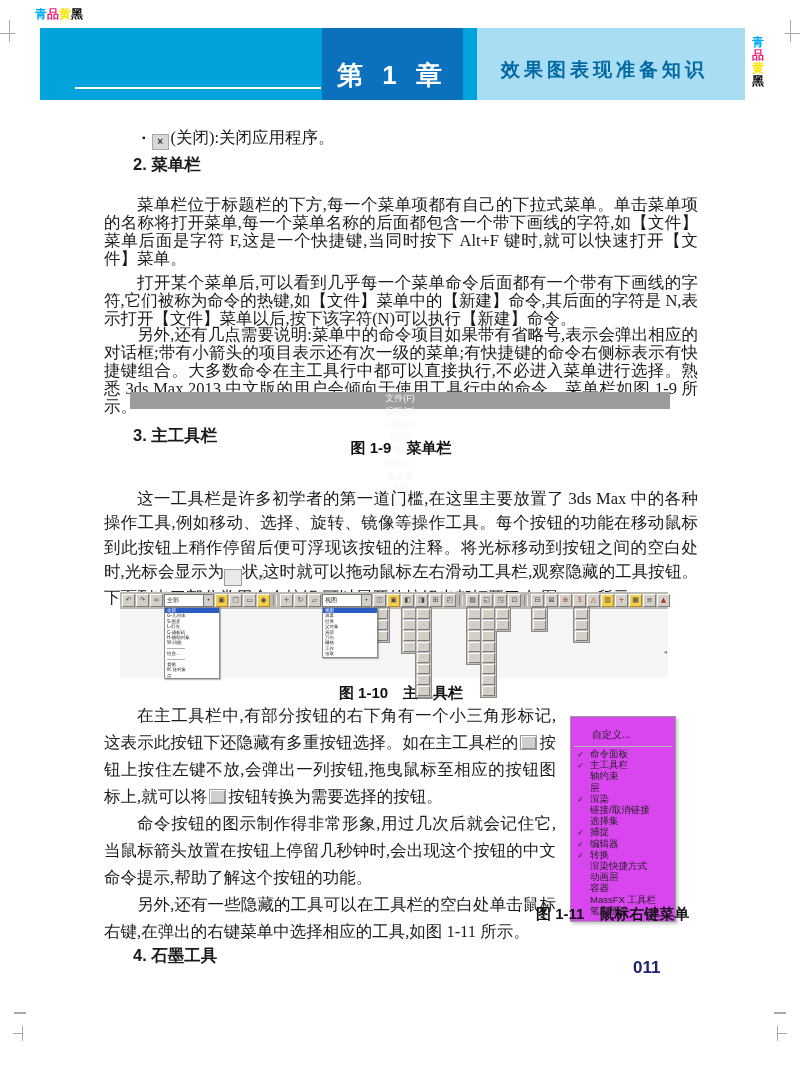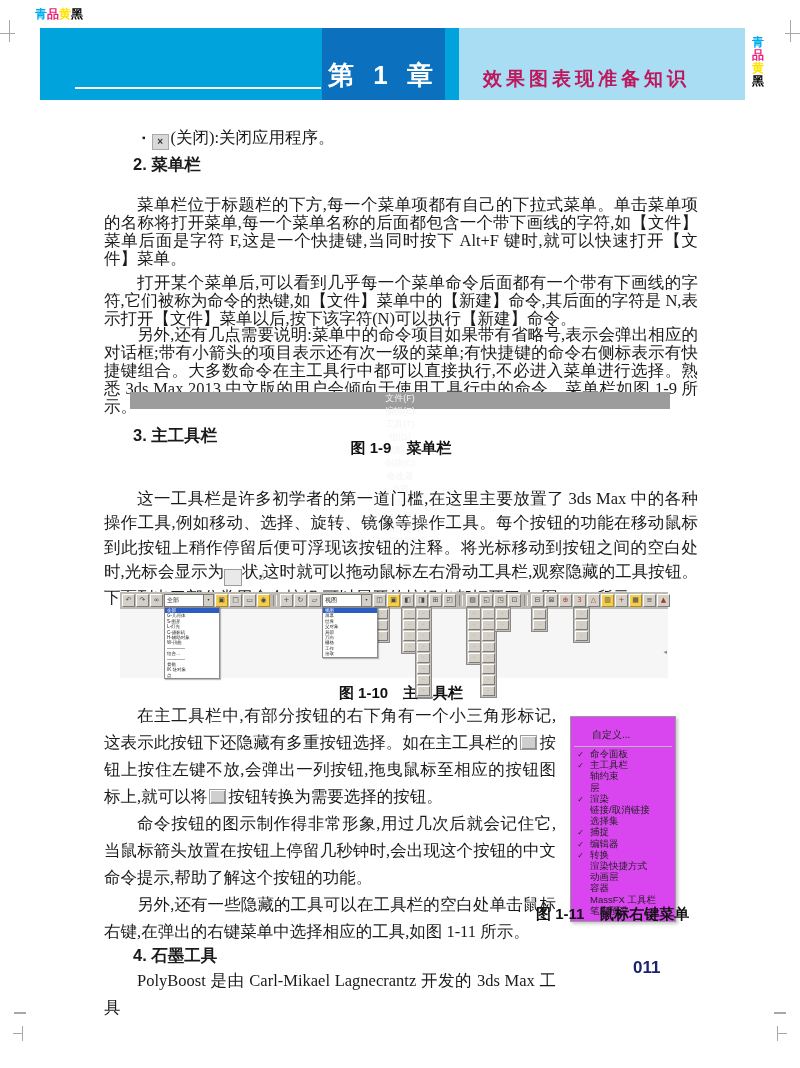--- a/index.html
+++ b/index.html
@@ -10,25 +10,25 @@
   
   .cmyk{position:absolute;font:700 12px "Liberation Sans",sans-serif;letter-spacing:0;}
   .cmyk.top{left:35px;top:6px;}
   .cmyk.side{left:751px;top:36px;width:14px;display:flex;flex-direction:column;line-height:13px;text-align:center;}
   .cc{color:var(--reg-cyan,#00aeef);} .cm{color:var(--reg-magenta,#ec1e79);}
   .cy{color:var(--reg-yellow,#ffe400);} .ck{color:#000;}
   
   .banner{position:absolute;left:40px;top:28px;width:705px;height:72px;display:flex;}
   .banner-cyan{position:relative;width:282px;background:var(--cyan,#00a3dc);}
   .banner-line{position:absolute;left:35px;bottom:11px;width:246px;height:2px;background:#fff;}
-  .banner-dark{width:123px;background:var(--chapter-blue,#0b70bd);display:flex;align-items:flex-end;justify-content:center;}
+  .banner-dark{width:141px;background:var(--chapter-blue,#0b70bd);display:flex;align-items:flex-end;justify-content:center;}
   .banner-dark span{color:#fff;font:700 26px "Liberation Sans",sans-serif;letter-spacing:6px;padding-bottom:7px;white-space:nowrap;}
   .banner-gap{width:14px;background:var(--cyan,#00a3dc);}
   .banner-light{flex:1;background:var(--light-blue,#a8ddf4);display:flex;align-items:flex-end;}
-  .banner-light span{color:#be185d;font:700 19px "Liberation Sans",sans-serif;letter-spacing:4px;padding:0 0 8px 24px;white-space:nowrap;}
+  .banner-light span{color:#0369a1;font:700 19px "Liberation Sans",sans-serif;letter-spacing:4px;padding:0 0 17px 24px;white-space:nowrap;}
   
   .para{position:absolute;left:104px;width:594px;font-size:16.5px;line-height:18px;text-align:justify;text-indent:2em;}
   .sec{position:absolute;left:104px;font:700 16.5px "Liberation Sans",sans-serif;padding-left:29px;}
   .bullet-line{position:absolute;left:104px;top:127px;width:594px;font-size:16.5px;padding-left:38px;}
   .bullet-sq{font-size:10px;vertical-align:2px;margin-right:6px;}
   .btn-x{display:inline-block;width:15px;height:14px;background:#d9d9d9;border:1px solid #a9a9a9;
          font:700 10px/13px "Liberation Sans",sans-serif;text-align:center;color:#333;vertical-align:-2px;margin-right:2px;}
   .inline-hand{display:inline-block;width:16px;height:15px;background:#e9e9e9;border:1px solid #9d9d9d;
          font:400 10px/14px "DejaVu Sans",sans-serif;text-align:center;color:#333;vertical-align:-3px;}
   .inline-btn{display:inline-block;width:15px;height:13px;background:#cfcfcf;border:1px solid #9a9a9a;
@@ -320,21 +320,20 @@
       </div>
     <span class="fig10-scroll">◂</span>
   </div>
   <div class="caption cap-center" style="top:684px;">图 1-10　主工具栏</div>
 
   <div class="leftcol">
     <p><span>在主工具栏中,有部分按钮的右下角有一个小三角形标记,这表示此按钮下还隐藏有多重按钮选择。如在主工具栏的</span><span class="inline-btn"></span><span>按钮上按住左键不放,会弹出一列按钮,拖曳鼠标至相应的按钮图标上,就可以将</span><span class="inline-btn"></span><span>按钮转换为需要选择的按钮。</span></p>
     <p>命令按钮的图示制作得非常形象,用过几次后就会记住它,当鼠标箭头放置在按钮上停留几秒钟时,会出现这个按钮的中文命令提示,帮助了解这个按钮的功能。</p>
     <p>另外,还有一些隐藏的工具可以在工具栏的空白处单击鼠标右键,在弹出的右键菜单中选择相应的工具,如图 1-11 所示。</p>
     <div class="h4x">4. 石墨工具</div>
-    <p>PolyBoost 是由 Carl-Mikael Lagnecrantz 开发的 3ds Max 工具</p>
   </div>
 
   <div class="rcmenu">
     <div class="rc-head">自定义...</div>
     <div class="rc-sep"></div>
     <div>
         <div class="rc-item">
           <span class="rc-check">✓</span>
           <span class="rc-label">命令面板</span>
         </div>

